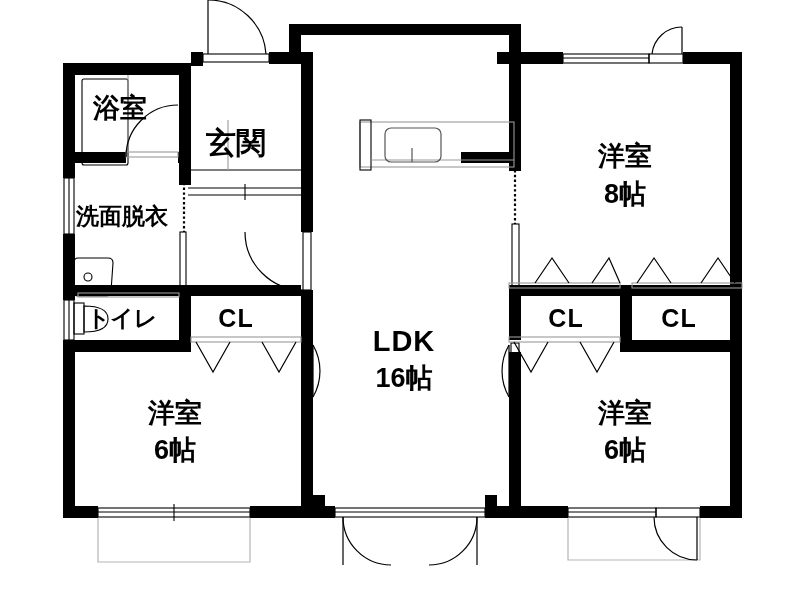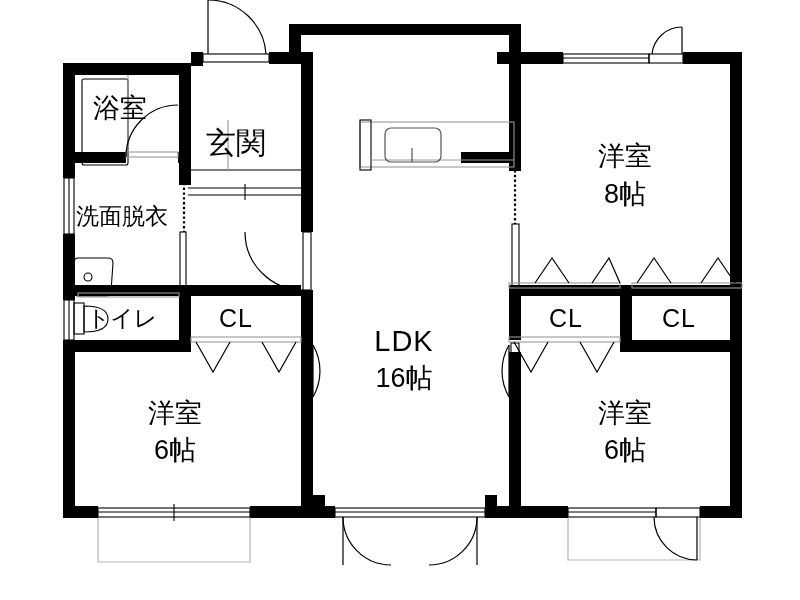--- a/index.html
+++ b/index.html
@@ -10,20 +10,21 @@
   }
   body {
     font-family: "Liberation Sans", "DejaVu Sans", sans-serif;
   }
   #plan-root {
     position: relative;
     width: 783px;
     height: 600px;
     background: #ffffff;
     overflow: hidden;
+    font-weight: bold;
   }
   svg#floorplan {
     display: block;
     width: 800px;
     height: 600px;
   }
   .wall      { fill: #000000; }
   .room-fill { fill: #ffffff; }
   .thin      { fill: none; stroke: #000000; stroke-width: 1.1; }
   .thin-gray { fill: none; stroke: #9a9a9a; stroke-width: 1.1; }

